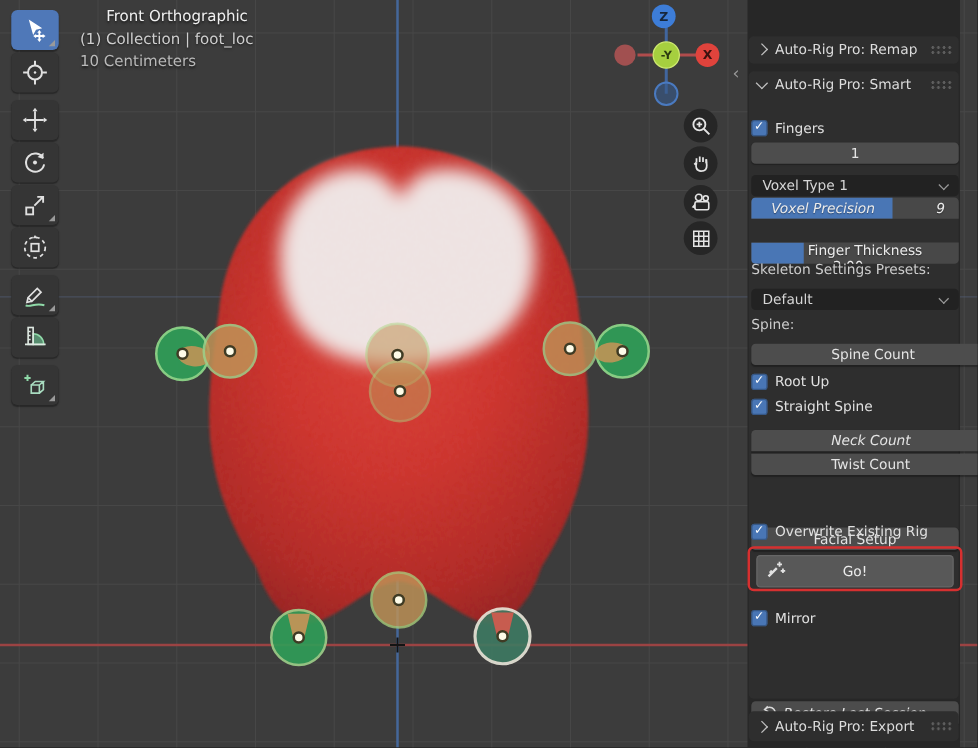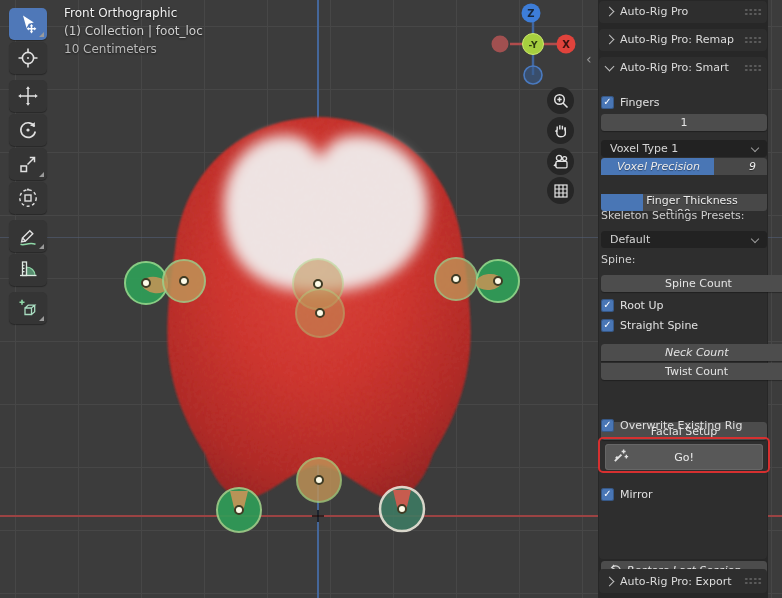--- a/index.html
+++ b/index.html
@@ -10,21 +10,21 @@
   .viewport{position:absolute;inset:0;background-color:#3c3c3c;
     background-image:linear-gradient(#474747 1px,transparent 1px),
                      linear-gradient(90deg,#474747 1px,transparent 1px);
     background-size:63px 63px;background-position:15px 26px;}
   .soft-blue-line{position:absolute;left:0;top:237px;width:782px;height:1px;background:#53617a;opacity:.55;}
   .axis-z{position:absolute;left:317px;top:0;width:2px;height:598px;background:#46699f;opacity:.95;}
   .axis-x{position:absolute;left:0;top:515px;width:782px;height:2px;background:#a04343;opacity:.95;}
   .scene-svg{position:absolute;inset:0;}
   .vp-header{position:absolute;left:64px;top:4px;font-size:12px;line-height:18px;
     text-shadow:0 1px 2px rgba(0,0,0,.6);}
-  .vp-header .l1{color:#f0f0f0;}
+  .vp-header .l1{color:#f0f0f0;margin-left:21px;}
   .vp-header .l2{color:#cfcfcf;}
   .vp-header .l3{color:#b9b9b9;}
   .collapse-arrow{position:absolute;left:586px;top:52px;color:#9a9a9a;font-size:14px;line-height:14px;}
   
   .toolbar{position:absolute;left:9px;top:8px;width:38px;}
   .tbtn{width:38px;height:32px;margin-bottom:2px;background:#353535;border-radius:5px;
     display:flex;align-items:center;justify-content:center;position:relative;
     box-shadow:0 1px 1px rgba(0,0,0,.35);}
   .tbtn.active{background:#4f78b8;}
   .tbtn.gap{margin-top:6px;}
@@ -307,27 +307,20 @@
     <div class="navbtn" style="left:547px;top:177px;">
       <svg width="18" height="18" viewBox="0 0 18 18" fill="none" stroke="#e4e4e4" stroke-width="1.2">
         <rect x="3" y="3" width="12" height="12"></rect>
           <path d="M7,3 V15 M11,3 V15 M3,7 H15 M3,11 H15"></path>
       </svg>
     </div>
   </div>
 
   <div class="sidebar">
 
-    <div class="block" style="top:1px;height:22px;">
-      <div class="phead">
-        <span class="chev right"></span>
-        <span class="ptitle">Auto-Rig Pro</span>
-        <span class="grip"></span>
-      </div>
-    </div>
 
     <div class="block" style="top:29px;height:22px;">
       <div class="phead">
         <span class="chev right"></span>
         <span class="ptitle">Auto-Rig Pro: Remap</span>
         <span class="grip"></span>
       </div>
     </div>
 
     <div class="block" style="top:57px;height:502px;">

